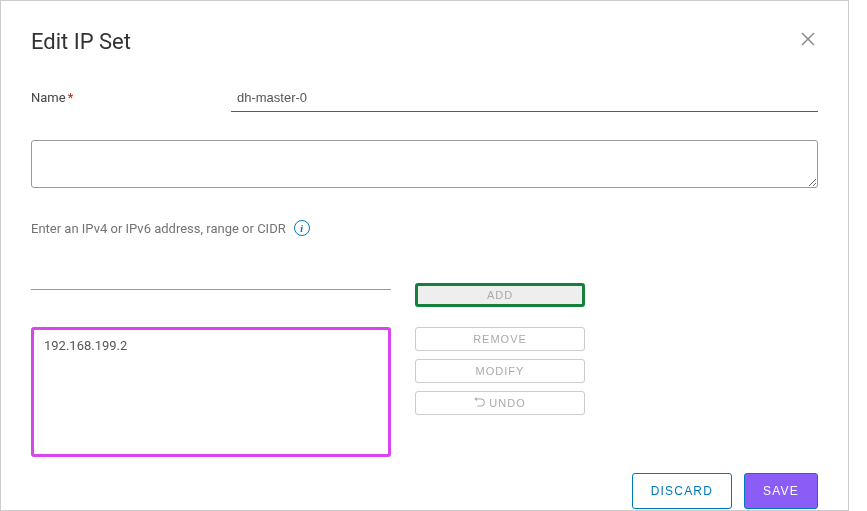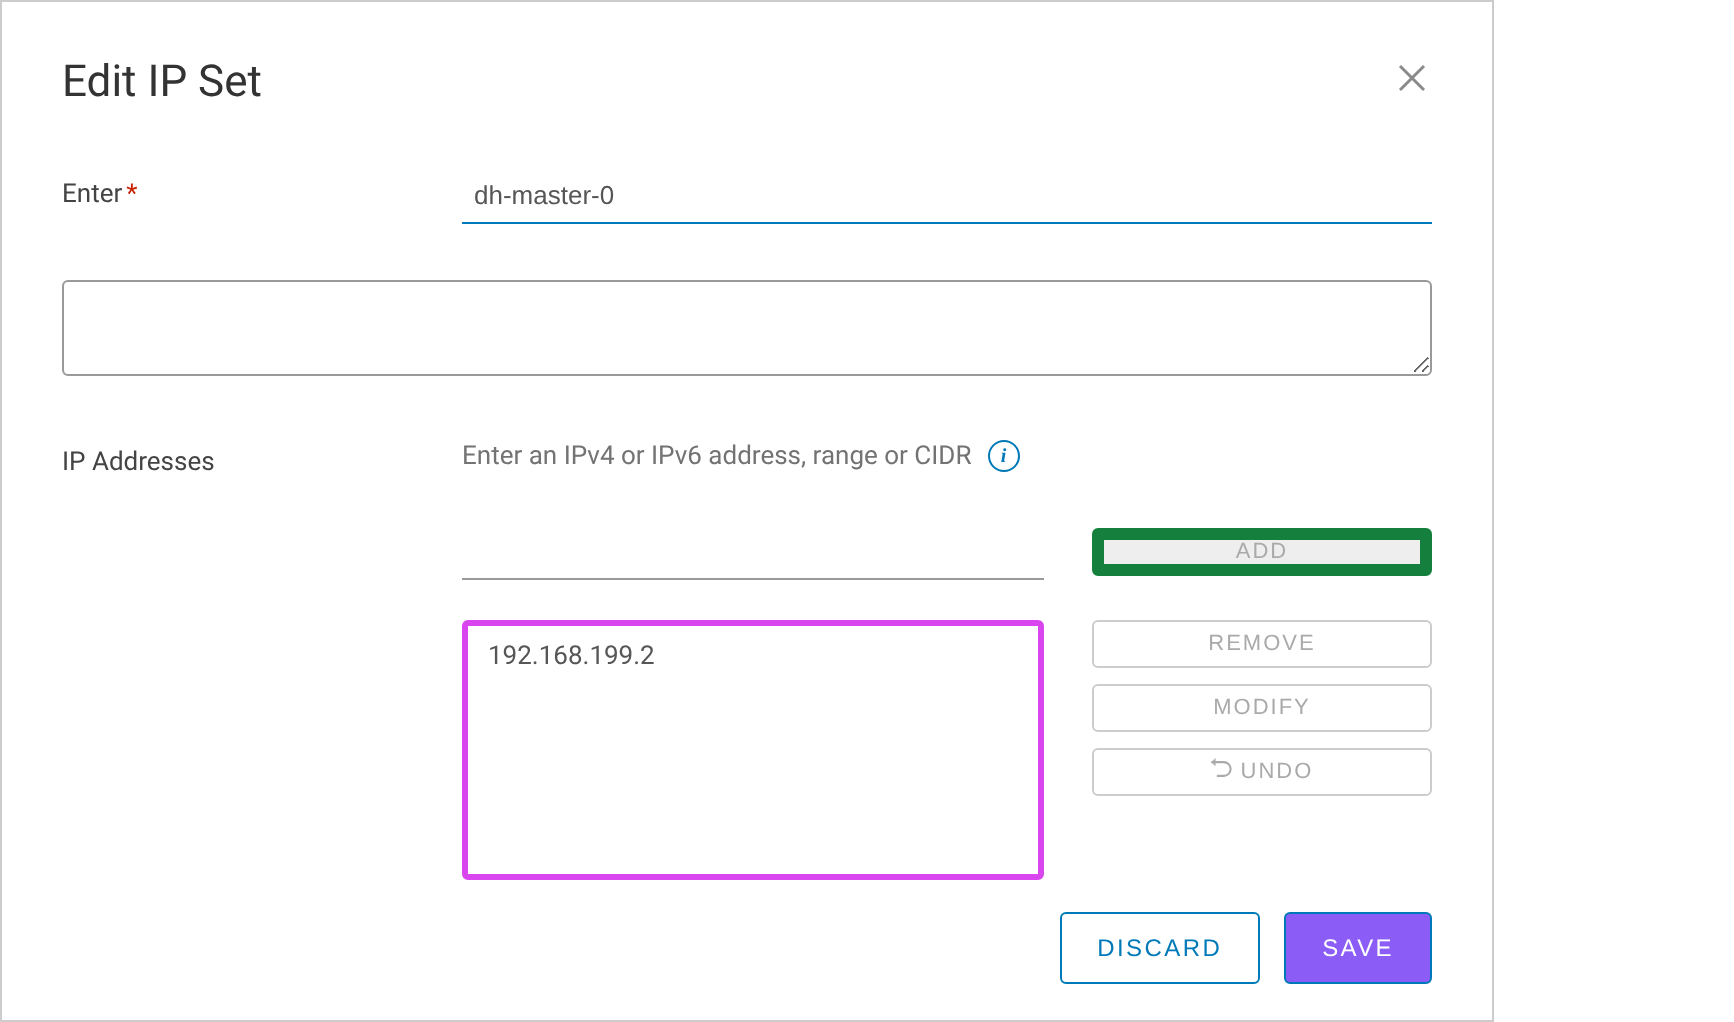--- a/index.html
+++ b/index.html
@@ -8,21 +8,21 @@
       padding: 0;
     }
     body {
       font-family: -apple-system, BlinkMacSystemFont, "Segoe UI", Roboto, Helvetica, Arial, sans-serif;
       background: #fff;
       width: 867px;
       height: 511px;
     }
     .dialog {
       border: 1px solid #ccc;
-      width: 747px;
+      width: 849px;
       height: 511px;
       padding: 28px 30px 24px 30px;
       position: relative;
       display: flex;
       flex-direction: column;
     }
     .dialog-header {
       display: flex;
       justify-content: space-between;
       align-items: flex-start;
@@ -163,21 +163,22 @@
       color: #aaa;
       cursor: not-allowed;
       text-transform: uppercase;
       display: flex;
       align-items: center;
       justify-content: center;
       gap: 4px;
     }
     .add-btn {
       background: #eee;
-      border: 6px solid #15803d;
+      border: 3px solid #15803d;
+      margin-top: 19px;
     }
     .undo-icon svg {
       width: 11px;
       height: 11px;
       stroke: #aaa;
       fill: #aaa;
     }
     .dialog-footer {
       margin-top: auto;
       display: flex;
@@ -216,35 +217,34 @@
         <svg viewBox="0 0 16 16" fill="none">
             <line x1="2" y1="2" x2="14" y2="14"></line>
             <line x1="14" y1="2" x2="2" y2="14"></line>
           </svg>
       </span>
     </button>
   </div>
 
   <div class="form-row">
     <div class="form-label-col">
-      <span>Enter</span><span class="required">*</span>
+      <span>Name</span><span class="required">*</span>
     </div>
     <div class="form-input-col">
       <input type="text" class="name-input" value="dh-master-0" style="">
     </div>
   </div>
 
   <div class="form-row">
     <div class="form-input-col">
       <textarea class="desc-textarea" style=""></textarea>
     </div>
   </div>
 
   <div class="ip-section">
-    <div class="form-label-col">IP Addresses</div>
     <div class="ip-content">
       <div class="ip-hint">
         <span>Enter an IPv4 or IPv6 address, range or CIDR</span>
         <span class="info-icon">i</span>
       </div>
       <div class="ip-input-row">
         <input type="text" class="ip-input-field" value="" style="">
         <div class="btn-col">
           <button class="action-btn add-btn">ADD</button>
         </div>

